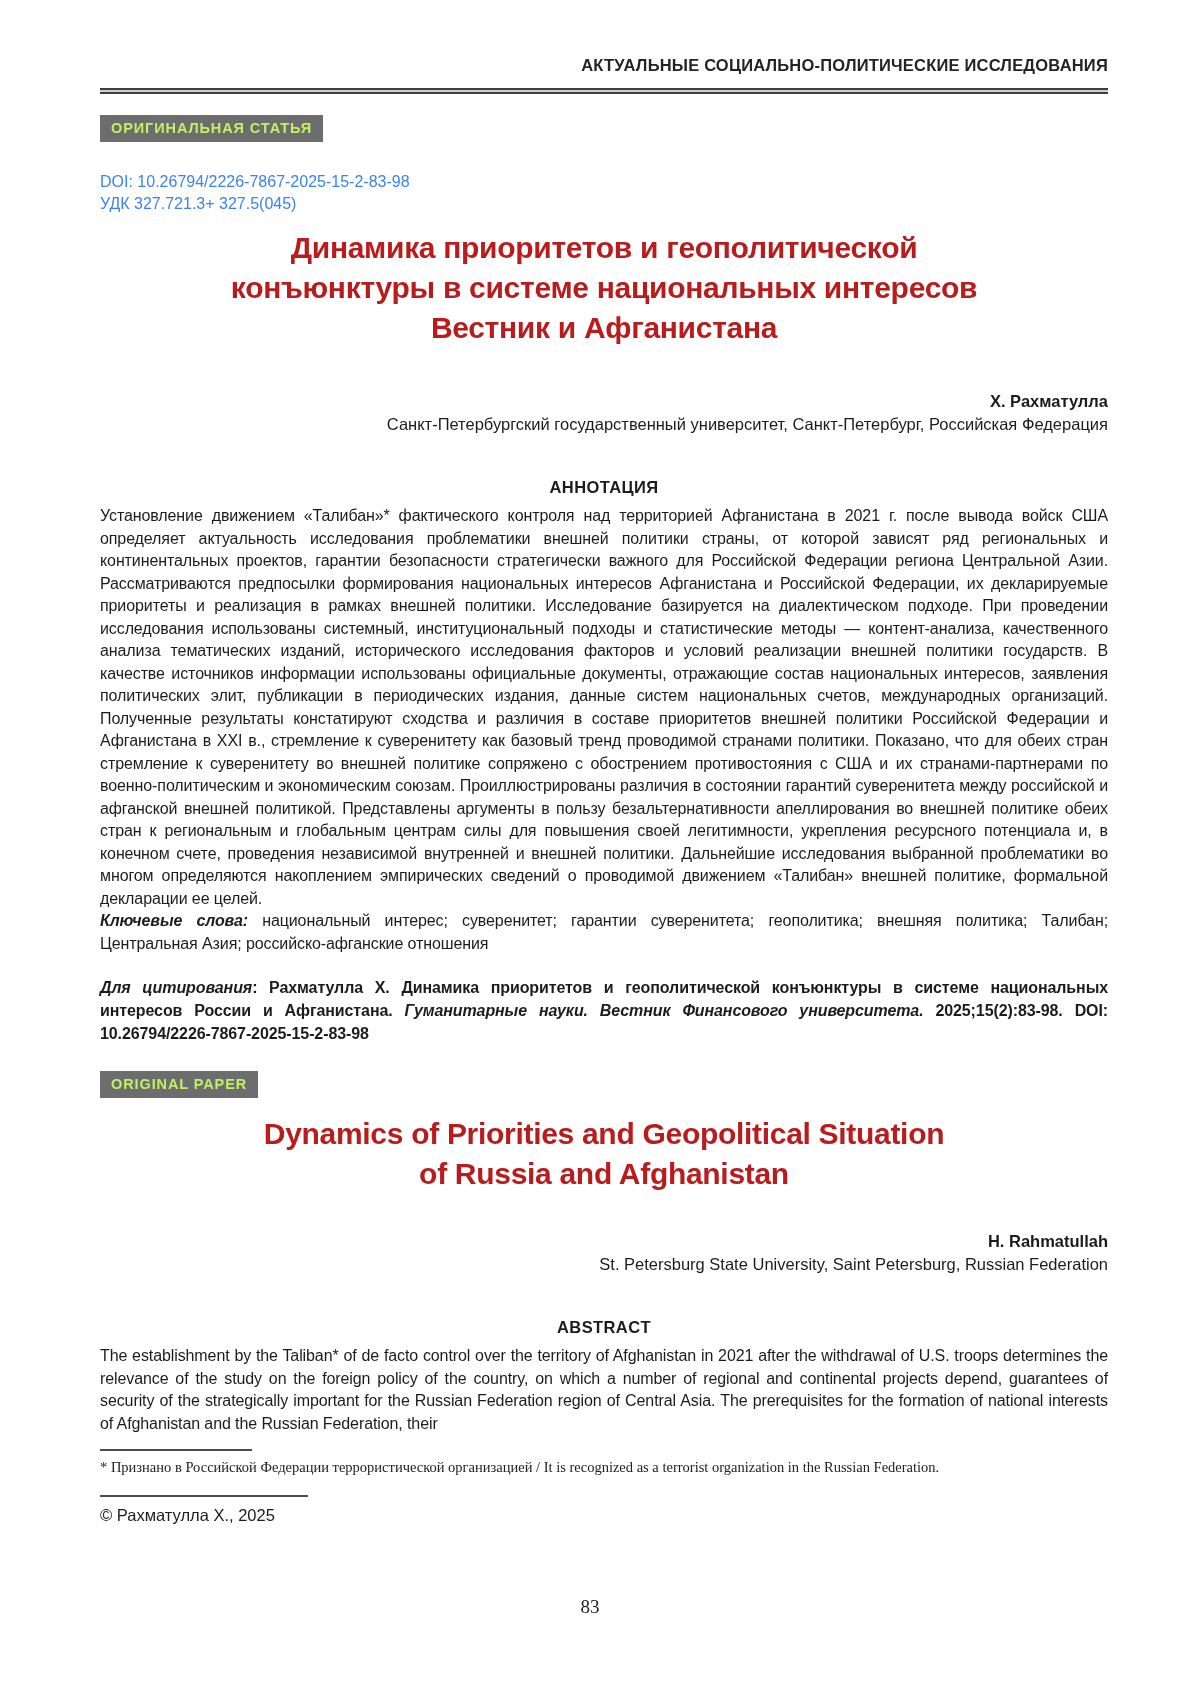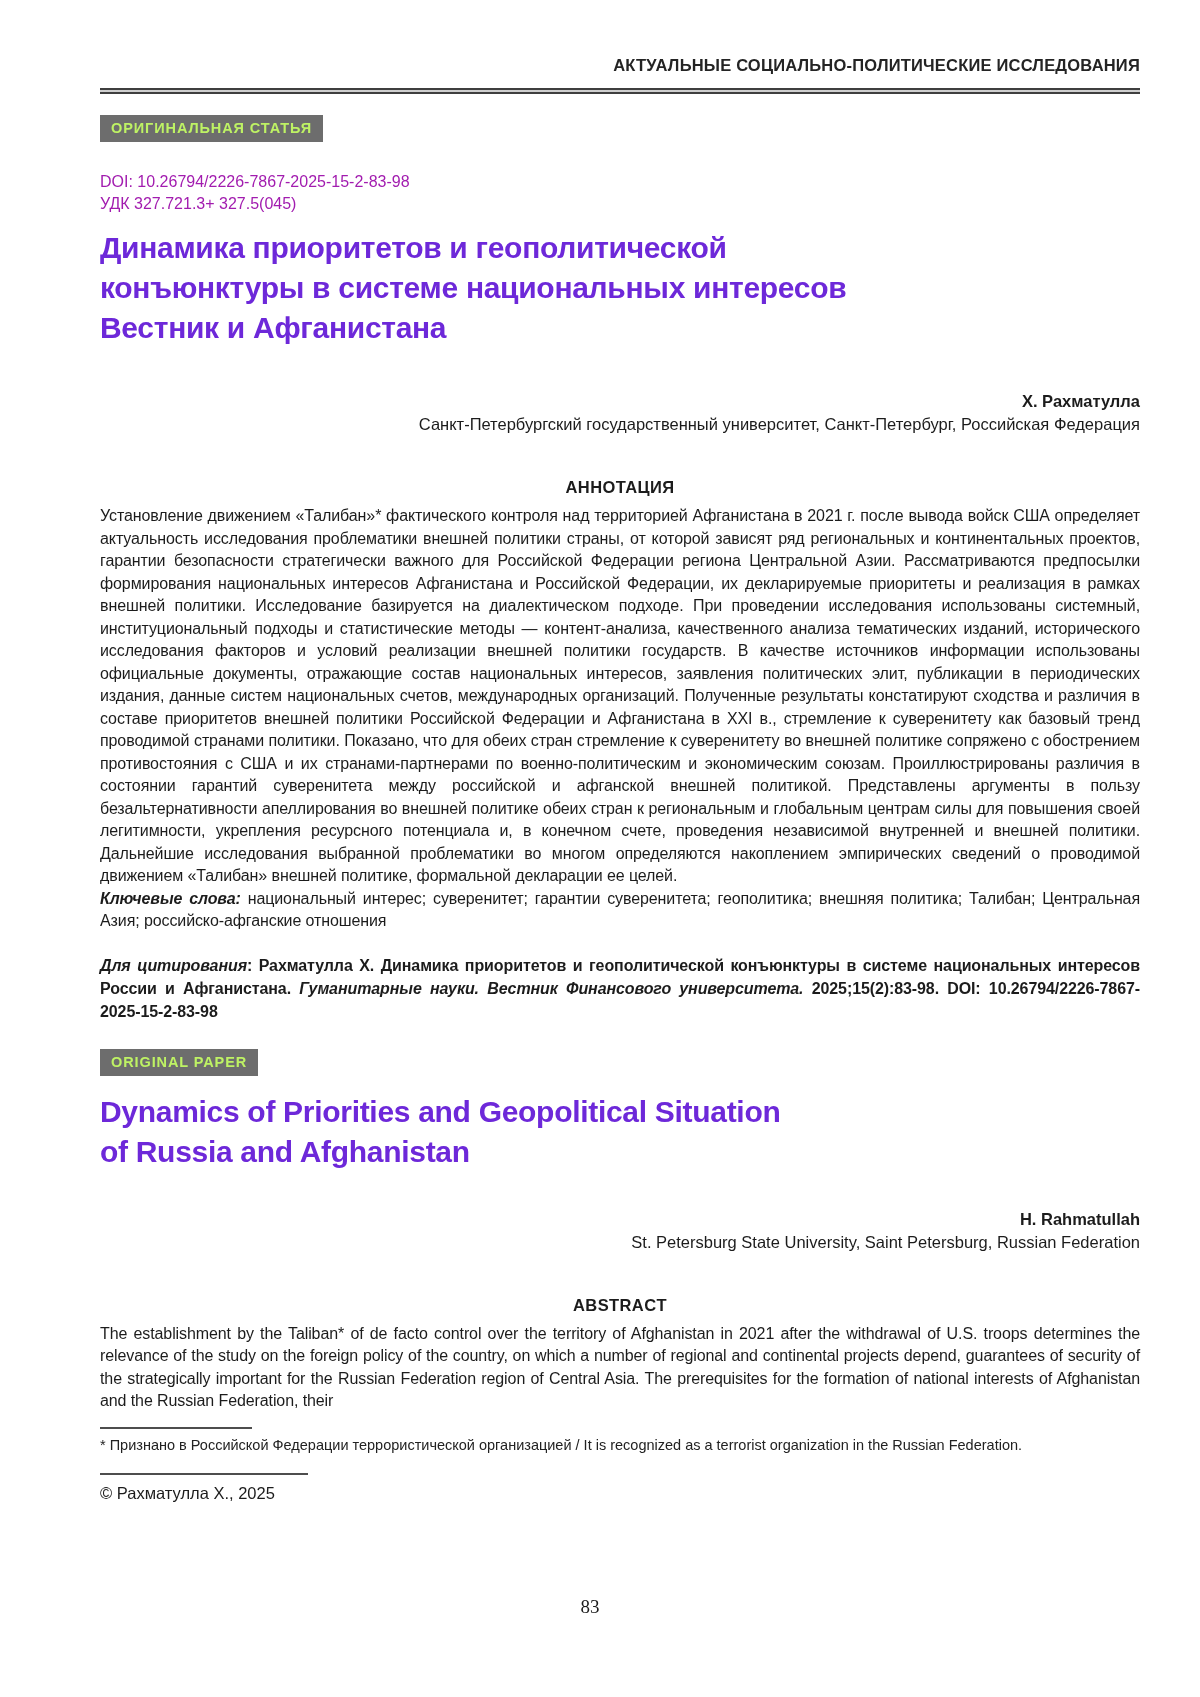--- a/index.html
+++ b/index.html
@@ -8,21 +8,21 @@
     background: #ffffff;
     overflow: hidden;
     font-family: "Liberation Sans", sans-serif;
     color: #1c1c1c;
     -webkit-font-smoothing: antialiased;
   }
   .page {
     position: relative;
     width: 1200px; height: 1697px;
     box-sizing: border-box;
-    padding: 56px 60px 0 100px;
+    padding: 56px 92px 0 100px;
     border-radius: 22px;
   }
   .running-head {
     text-align: right;
     font-weight: 700;
     font-size: 16.5px;
     letter-spacing: 0.2px;
     color: #242424;
   }
   .head-rule {
@@ -40,29 +40,30 @@
     font-size: 14.5px;
     letter-spacing: 0.9px;
     padding: 5px 11px 6px 11px;
   }
   .badge-ru { margin-top: 21px; }
   .badge-en { margin-top: 26px; }
   .meta {
     margin-top: 29px;
     font-size: 16px;
     line-height: 22px;
-    color: #a21caf;
+    color: #3b82f6;
   }
   .article-title {
     margin-top: 13px;
     font-weight: 700;
     font-size: 30px;
     line-height: 40px;
     letter-spacing: -0.3px;
-    color: #6d28d9;
+    color: #b91c1c;
+    text-align: center;
   }
   .article-title .title-line { display: block; }
   .byline {
     text-align: right;
     font-size: 16.5px;
     line-height: 23px;
   }
   .byline-ru { margin-top: 42px; }
   .byline-en { margin-top: 36px; }
   .byline .author-name { display: block; font-weight: 700; }
@@ -101,20 +102,21 @@
   .footnote-rule {
     margin-top: 14px;
     width: 152px;
     border-top: 2px solid #4d4d4d;
   }
   .footnote {
     margin: 7px 0 0 0;
     font-size: 14.5px;
     line-height: 19px;
     color: #222222;
+    font-family: Liberation Serif, serif;
   }
   .copyright-rule {
     margin-top: 18px;
     width: 208px;
     border-top: 2px solid #4d4d4d;
   }
   .copyright {
     margin: 9px 0 0 0;
     font-size: 16.5px;
   }

